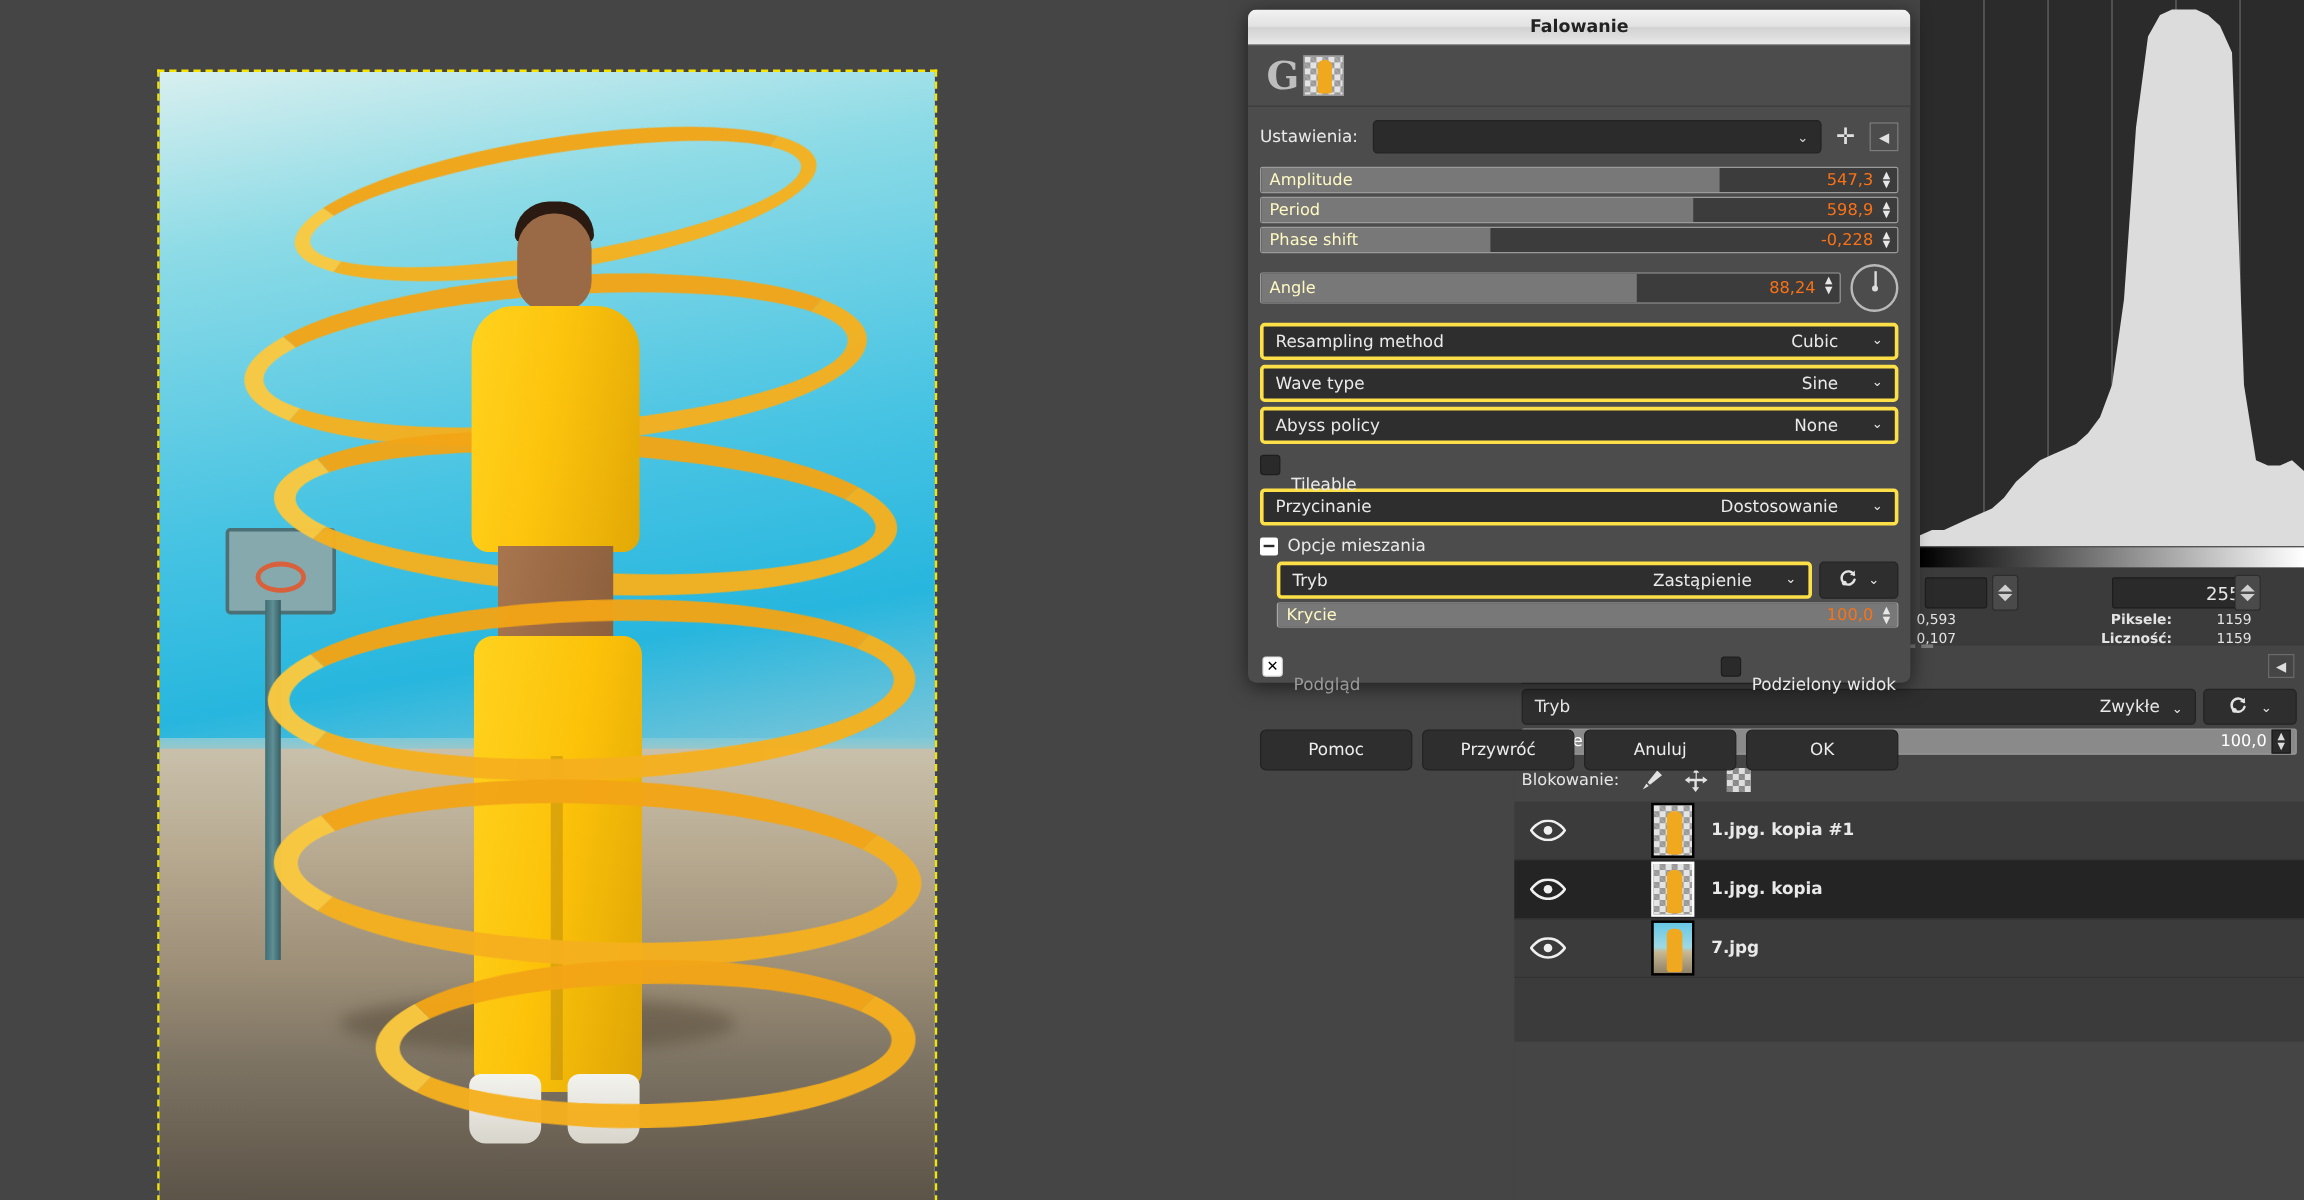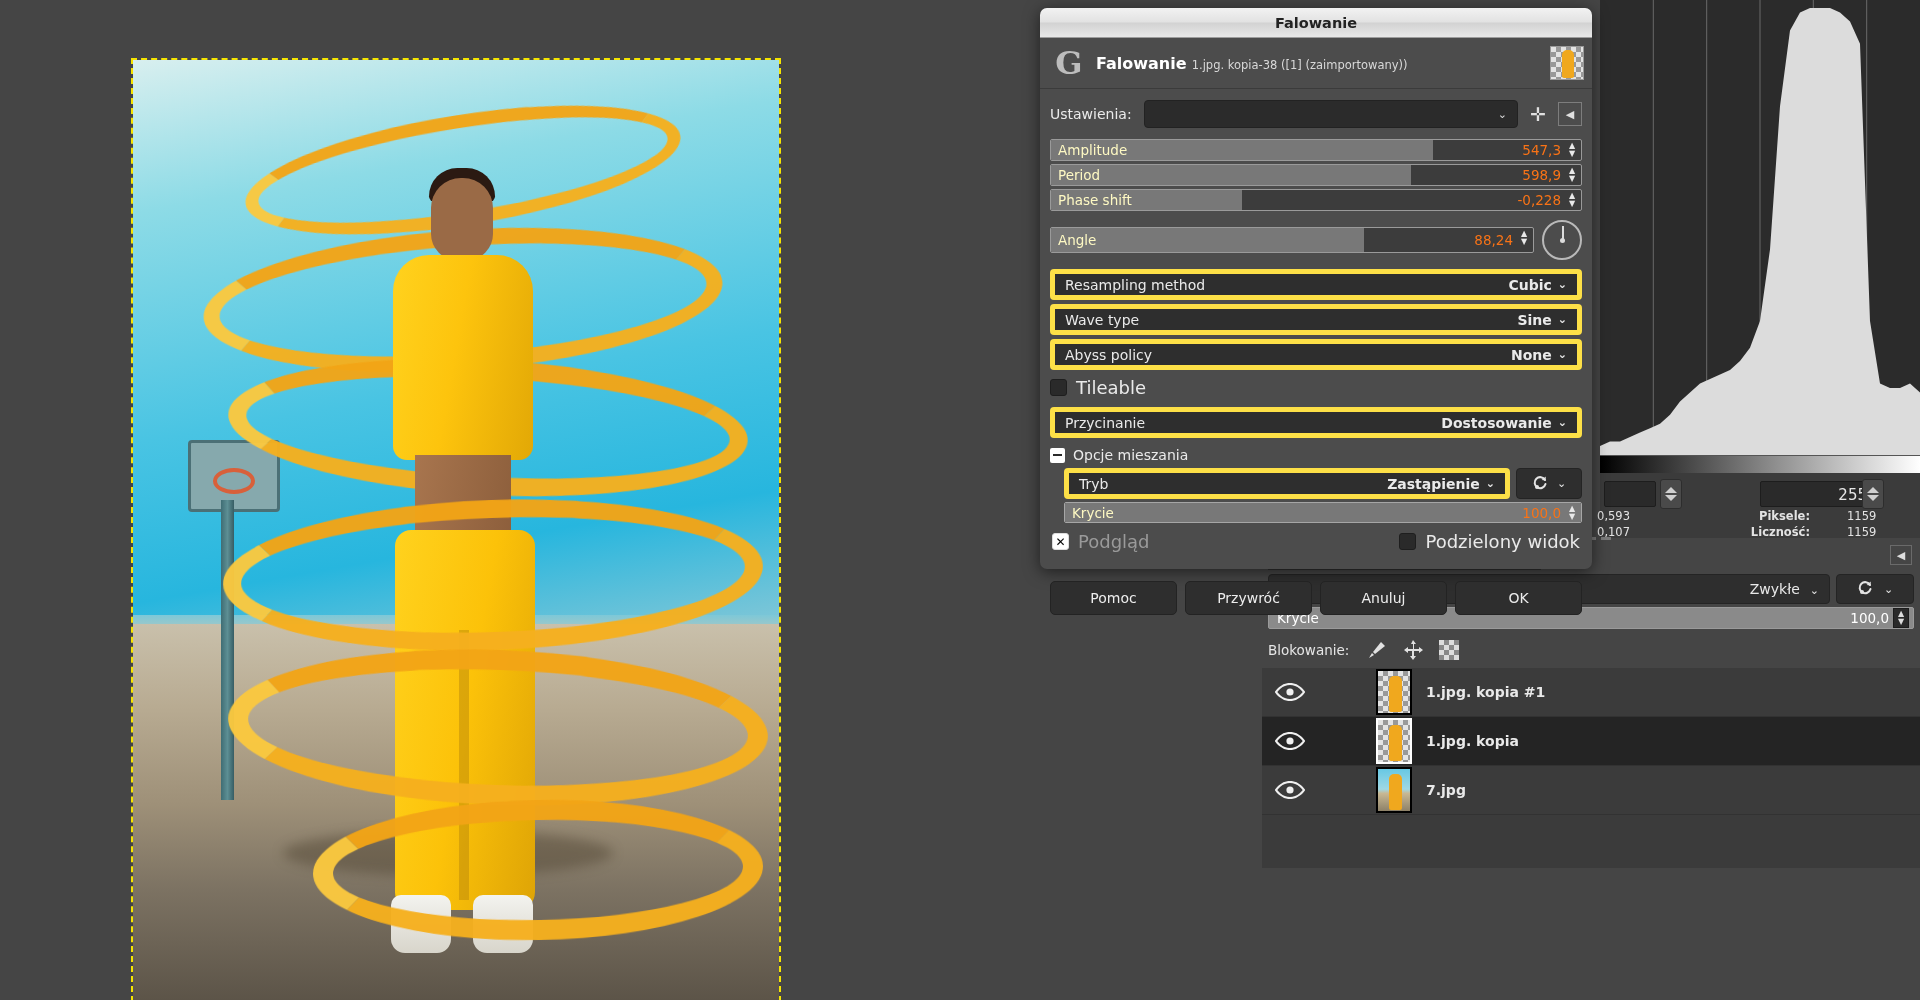--- a/index.html
+++ b/index.html
@@ -314,32 +314,32 @@
     width: 40px; height: 40px; border-radius: 50%;
     border: 2px solid #b9b9b9; position: relative; background: #4c4c4c;
   }
   .dial::after {
     content: ""; position: absolute; left: 50%; top: 4px; width: 2px; height: 16px;
     background: #dcdcdc; transform-origin: bottom center;
   }
   .dial-dot { position: absolute; left: 50%; top: 50%; width: 5px; height: 5px; margin: -2.5px 0 0 -2.5px; background: #dcdcdc; border-radius: 50%; }
 
   .opt-combo {
-    height: 31px; background: #2e2e2e; border: 5px solid #fde047; border-radius: 4px;
+    height: 31px; background: #2e2e2e; border: 3px solid #fde047; border-radius: 4px;
     display: flex; align-items: center; justify-content: space-between;
     padding: 0 10px; color: #eaeaea; font-size: 14px; margin-bottom: 4px;
   }
-  .opt-combo .right { display: flex; align-items: center; gap: 6px; font-weight: bold; }
+  .opt-combo .right { display: flex; gap: 28px; }
   .check-row { display: flex; align-items: center; gap: 9px; height: 27px; margin: 2px 0; }
   .cbox {
     width: 17px; height: 17px; background: #2a2a2a; border: 1px solid #1e1e1e; border-radius: 3px;
     display: flex; align-items: center; justify-content: center;
   }
   .cbox.checked { background: #fff; border-color: #ddd; color: #000; font-size: 12px; font-weight: bold; }
-  .check-label { color: #eaeaea; font-size: 18px; }
+  .check-label { color: #eaeaea; font-size: 14px; margin-top: 32px; }
   .check-label.dim { color: #9a9a9a; }
   .expander-row { display: flex; align-items: center; gap: 8px; height: 26px; margin-top: 2px; }
   .expander {
     width: 15px; height: 15px; background: #fff; border-radius: 2px;
     display: flex; align-items: center; justify-content: center;
   }
   .expander i { display: block; width: 9px; height: 2px; background: #2a2a2a; }
   .expander-label { color: #eaeaea; font-size: 14px; }
   .indent { padding-left: 14px; }
   .blend-row { display: flex; gap: 6px; margin-bottom: 3px; }
@@ -562,24 +562,20 @@
     </div>
   </div>
 
   <div class="dialog">
     <div class="titlebar">
       <span>Falowanie</span>
     </div>
 
     <div class="dlg-header">
       <span class="gimp-logo">G</span>
-      <span class="dlg-titles">
-        <span class="dlg-t1">Falowanie</span>
-        <span class="dlg-t2">1.jpg. kopia-38 ([1] (zaimportowany))</span>
-      </span>
       <span class="dlg-thumb">
           <i class="thumb-fig"></i>
         </span>
     </div>
 
     <div class="dlg-body">
       <div class="settings-row">
         <span class="settings-label">Ustawienia:</span>
         <span class="settings-combo">
           <span></span>

